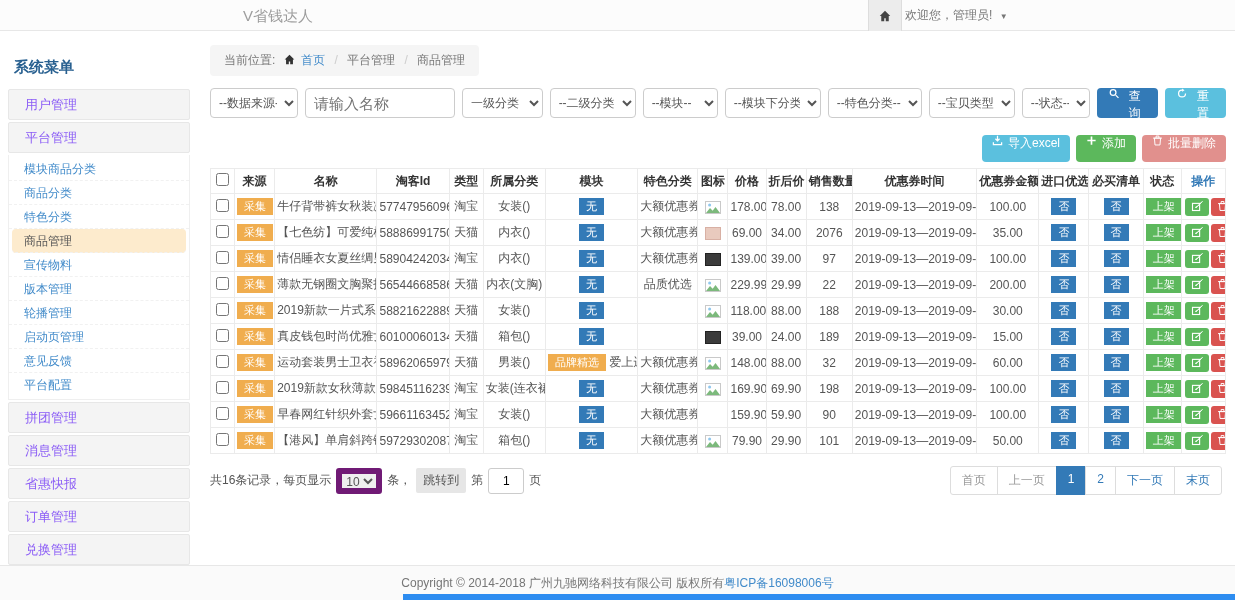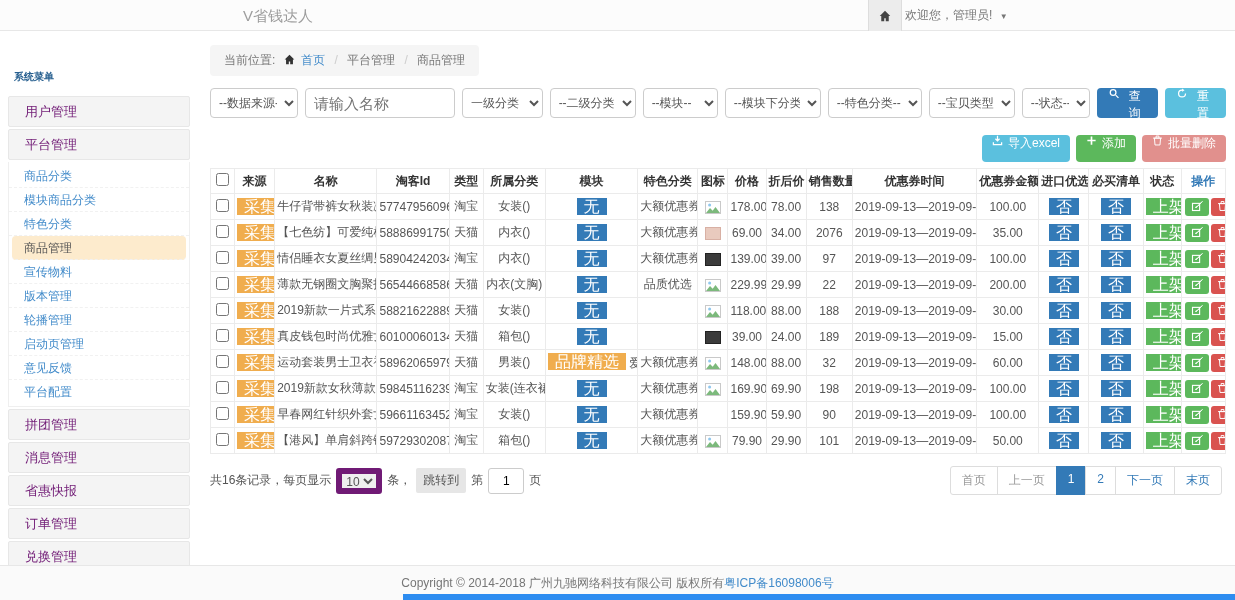--- a/index.html
+++ b/index.html
@@ -8,22 +8,22 @@
 
   
   .topbar { position:absolute; top:0; left:0; right:0; height:31px; background:#fcfcfc; border-bottom:1px solid #e7e7e7; }
   .brand { position:absolute; left:243px; top:0; line-height:31px; font-size:15px; color:#9d9d9d; }
   .home-box { position:absolute; left:868px; top:0; width:34px; height:31px; background:#ececec; border-left:1px solid #ddd; border-right:1px solid #ddd; text-align:center; line-height:33px; color:#444; cursor:pointer; }
   .welcome { position:absolute; left:905px; top:0; line-height:31px; font-size:12px; color:#777; cursor:pointer; }
   .welcome .caret { font-size:8px; margin-left:4px; }
 
   
   .sidebar { position:absolute; left:8px; top:50px; width:182px; }
-  .side-title { padding:8px 6px 12px; color:#286090; font-weight:bold; font-size:10px;margin-top:12px; }
-  .side-group { height:31px; line-height:30px; background:#f4f4f4; border:1px solid #e7e7e7; border-radius:2px; margin-bottom:2px; padding-left:16px; color:#701a75; font-size:13px; cursor:pointer; }
+  .side-title { padding:8px 6px 12px; color:#286090; font-weight:bold; font-size:15px; }
+  .side-group { height:31px; line-height:30px; background:#f4f4f4; border:1px solid #e7e7e7; border-radius:2px; margin-bottom:2px; padding-left:16px; color:#8b5cf6; font-size:13px; cursor:pointer; }
   .submenu { background:#fff; border:1px solid #efefef; border-top:none; margin-bottom:2px; padding:2px 0; }
   .side-sub { height:24px; line-height:24px; padding-left:15px; color:#428bca; font-size:12px; border-bottom:1px dashed #f1f1f1; cursor:pointer; white-space:nowrap; overflow:hidden; }
   .side-sub:last-child { border-bottom:none; }
   .side-sub.active { background:#fdebcd; color:#555; border-radius:4px; margin:0 3px; padding-left:12px; }
 
   
   .main { position:absolute; left:210px; top:45px; width:1016px; }
   .breadcrumb { display:inline-block; background:#f5f5f5; border-radius:4px; padding:7px 14px; font-size:12px; color:#777; }
   .breadcrumb .home-link { color:#428bca; cursor:pointer; }
   .breadcrumb .sep { margin:0 6px; color:#ccc; }
@@ -33,21 +33,21 @@
   .filter-row select { height:30px; border:1px solid #ccc; border-radius:4px; background:#fff; font-size:12px; color:#555; padding:0 4px; font-family:inherit; }
   .filter-row input { height:30px; border:1px solid #ccc; border-radius:4px; font-size:15px; color:#555; padding:0 8px; font-family:inherit; }
   .btn { height:30px; border:none; border-radius:4px; color:#fff; font-size:12px; padding:0 12px; cursor:pointer; display:inline-flex; align-items:flex-start; gap:5px; font-family:inherit; }
 
   .toolbar { display:flex; justify-content:flex-end; gap:6px; margin-top:17px; }
   .toolbar .btn { height:27px; padding:0 10px; }
 
   table.grid { width:100%; border-collapse:collapse; table-layout:fixed; font-size:12px; color:#555; background:#fff; margin-top:6px; }
   .grid th { border:1px solid #ebebeb; font-weight:bold; color:#333; height:25px; padding:2px 2px; white-space:nowrap; overflow:hidden; text-align:center; }
   .grid td { border:1px solid #ebebeb; height:26px; padding:1px 2px; text-align:center; white-space:nowrap; overflow:hidden; }
-  .b { display:inline-block; border-radius:0; color:#fff; font-size:16px; padding:2px 7px; line-height:13px; }
+  .b { display:inline-block; border-radius:0; color:#fff; font-size:11px; padding:2px 7px; line-height:13px; }
   .b-orange { background:#f0ad4e; }
   .b-blue { background:#337ab7; cursor:pointer; }
   .b-green { background:#5cb85c; cursor:pointer; }
   .op-btn { display:inline-block; width:24px; height:18px; border-radius:3px; margin:0 1px; cursor:pointer; vertical-align:middle; }
   .op-edit { background:#5cb85c; }
   .op-del { background:#d9534f; }
   .op-btn svg { margin-top:2px; }
   .thumb { display:inline-block; width:16px; height:13px; vertical-align:middle; }
   .thumb-pink { background:#e9cabe; border:1px solid #d8b0a4; }
   .thumb-dark { background:#3b3b3b; border:1px solid #222; }
@@ -85,22 +85,22 @@
       <span class="caret">▼</span>
     </span>
   </div>
 
   <div class="sidebar">
     <div class="side-title">系统菜单</div>
     <div id="sidebar-menu">
         <div class="side-group">用户管理</div>
         <div class="side-group">平台管理</div>
         <div class="submenu">
+          <div class="side-sub">模块商品分类</div>
           <div class="side-sub">商品分类</div>
-          <div class="side-sub">模块商品分类</div>
           <div class="side-sub">特色分类</div>
           <div class="side-sub active">商品管理</div>
           <div class="side-sub">宣传物料</div>
           <div class="side-sub">版本管理</div>
           <div class="side-sub">轮播管理</div>
           <div class="side-sub">启动页管理</div>
           <div class="side-sub">意见反馈</div>
           <div class="side-sub">平台配置</div>
         </div>
         <div class="side-group">拼团管理</div>

